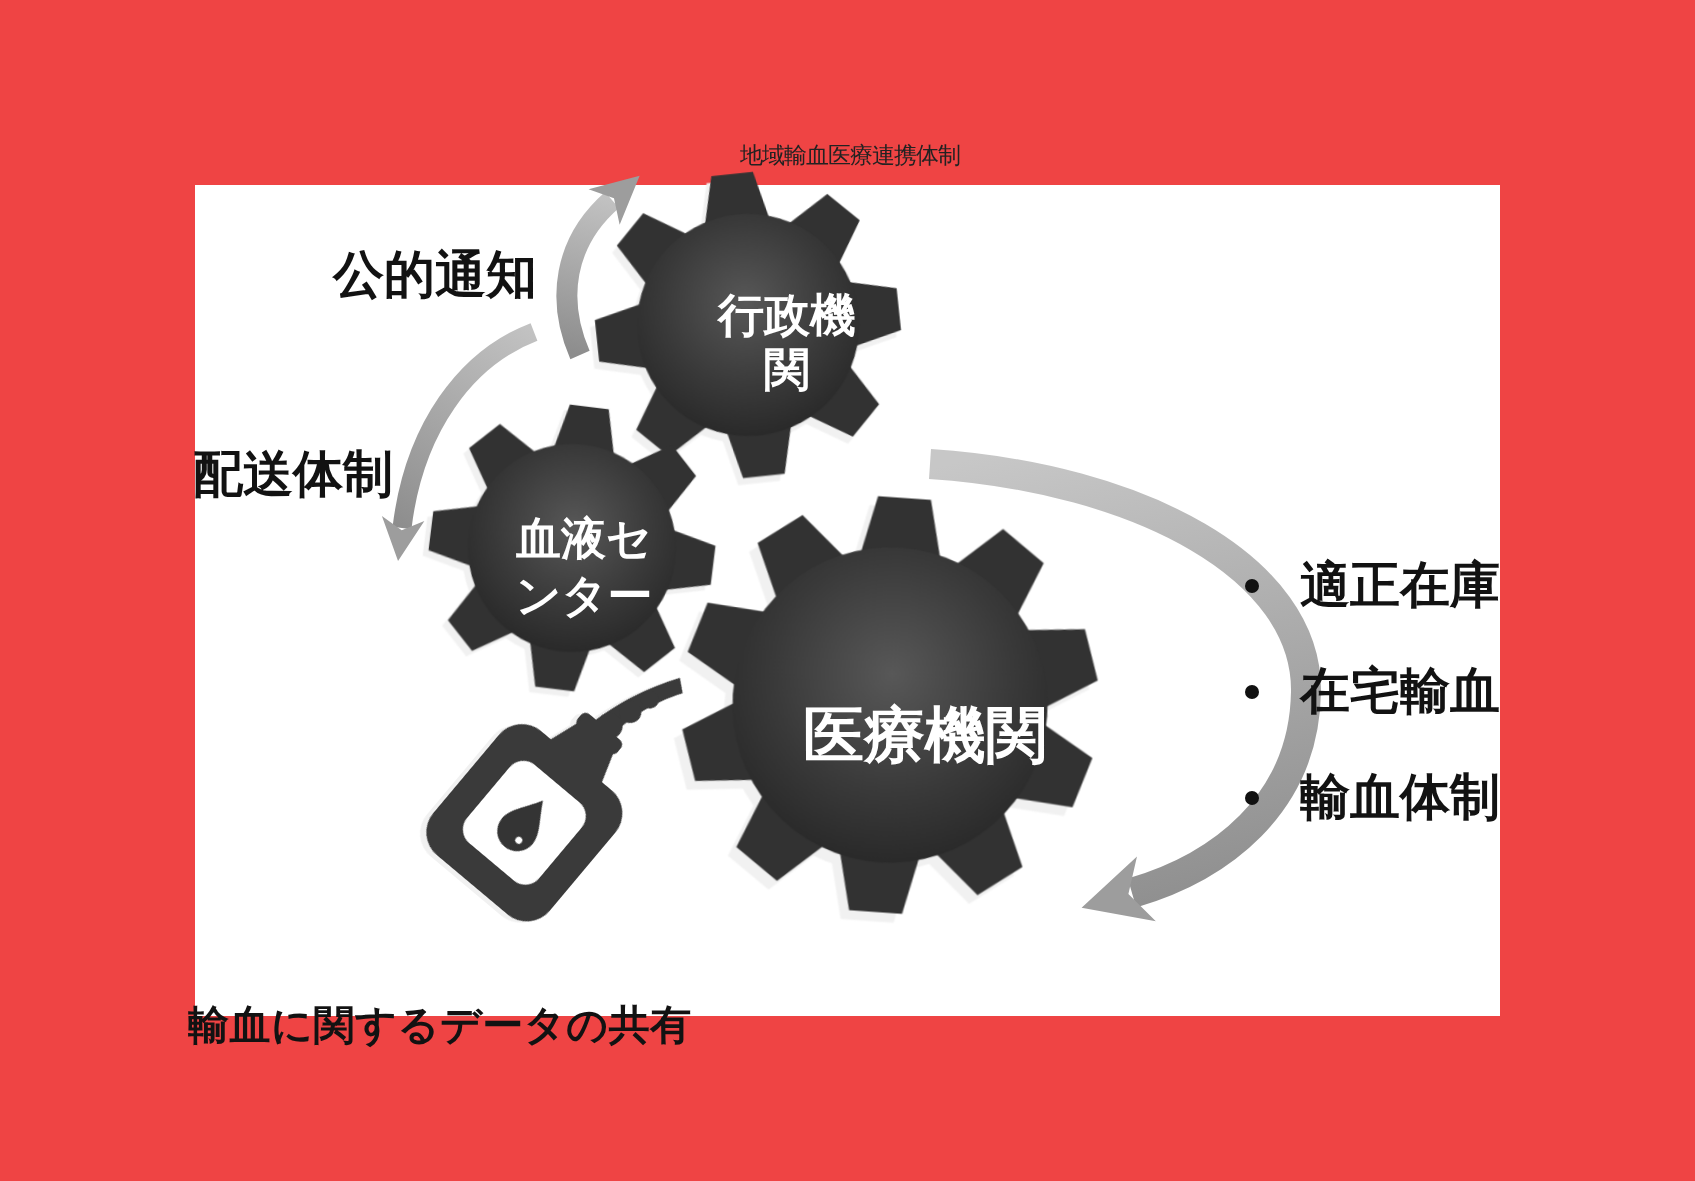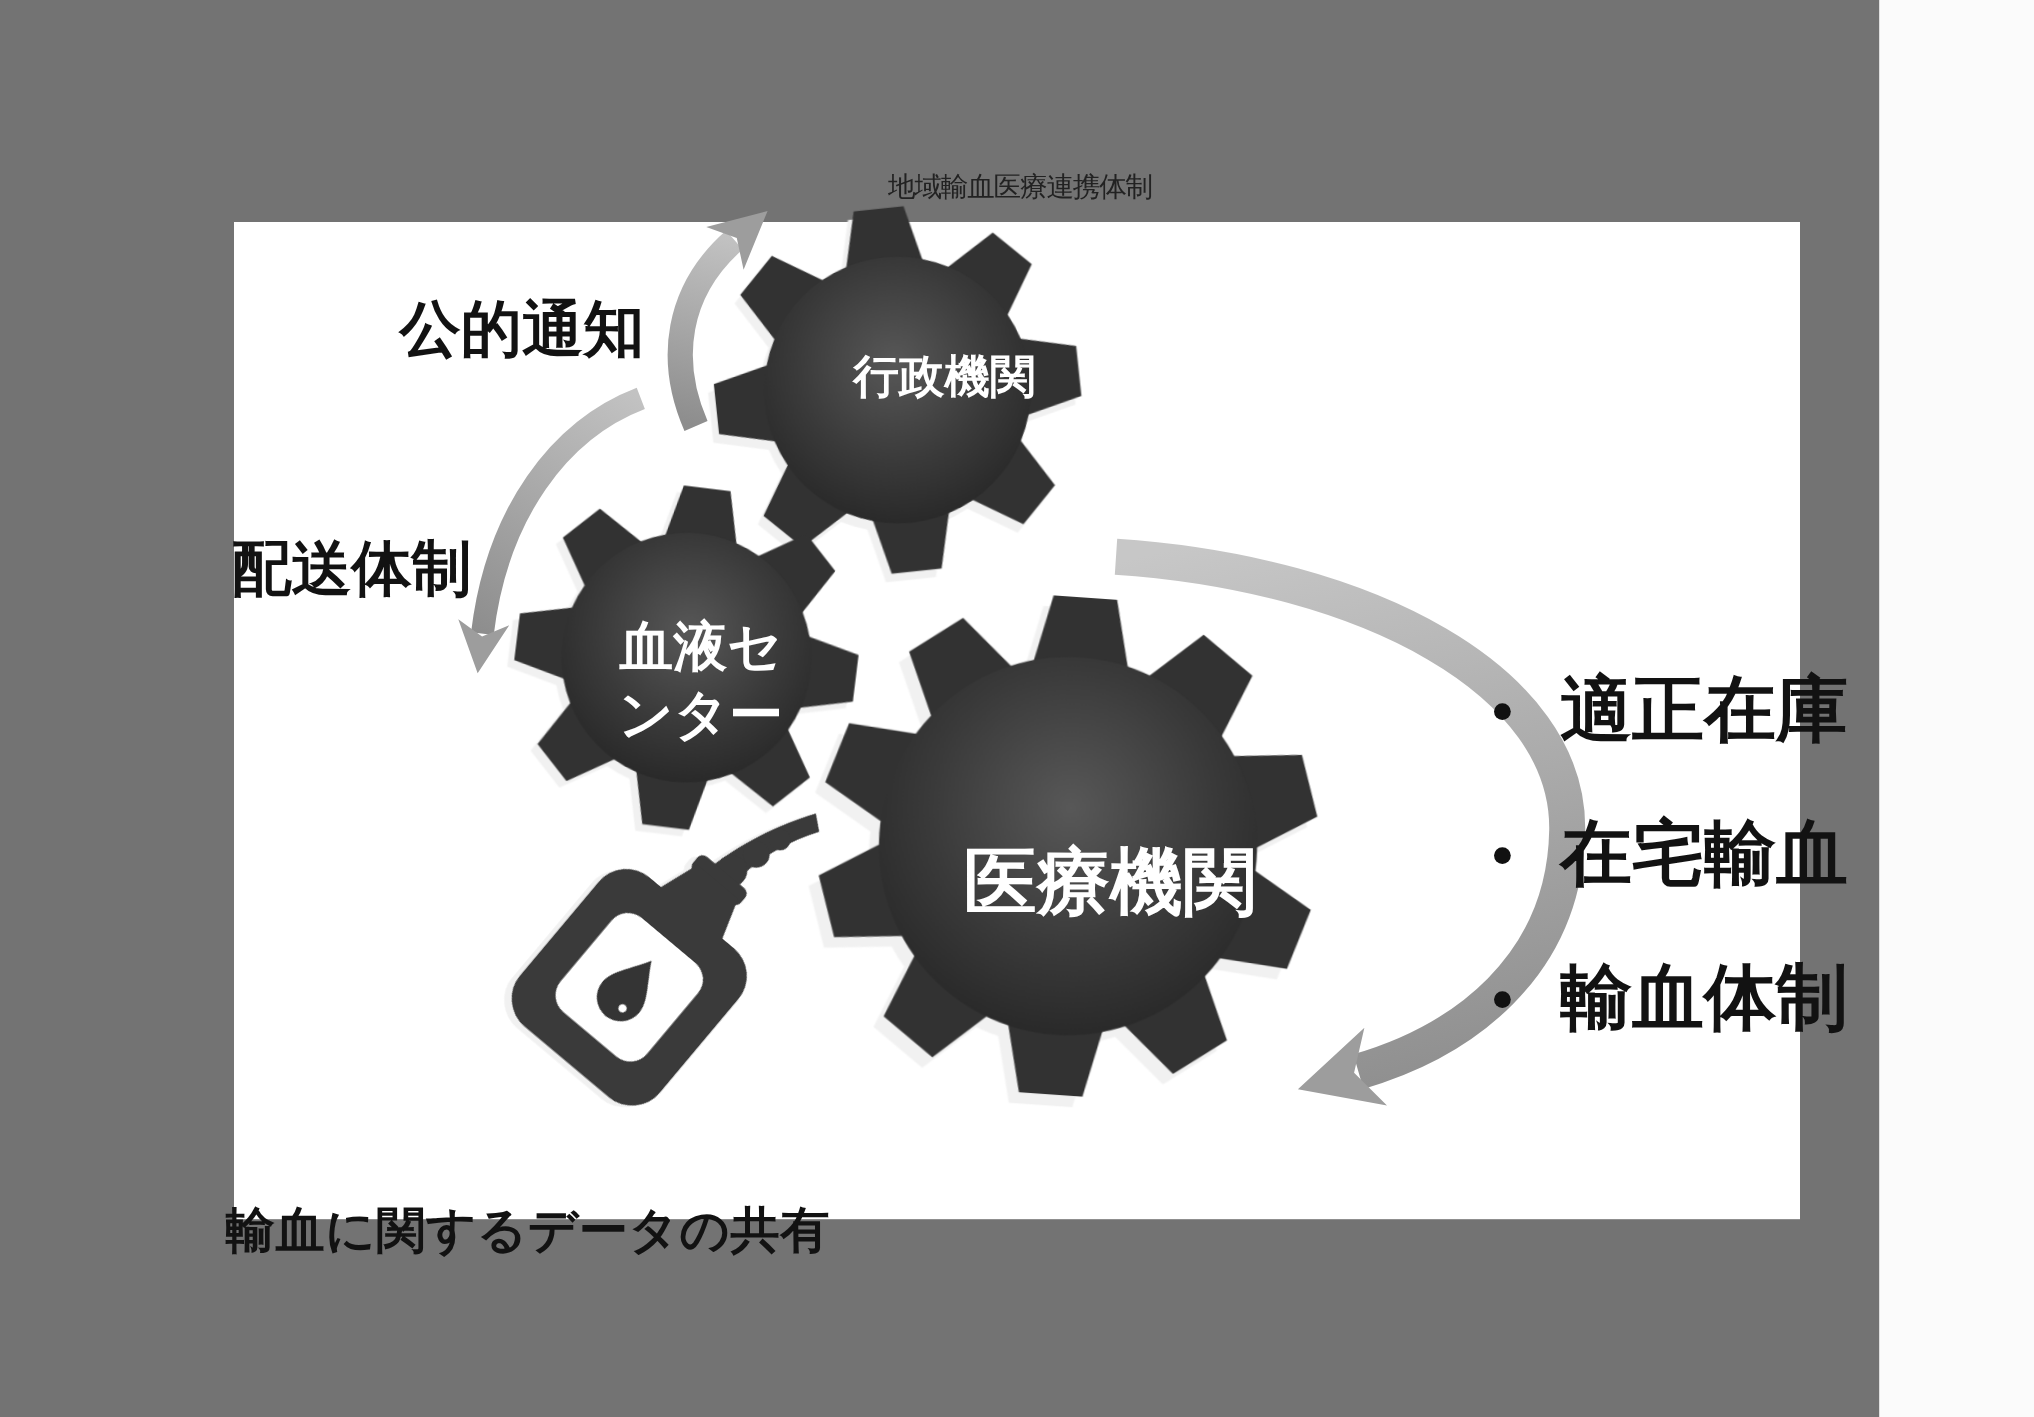--- a/index.html
+++ b/index.html
@@ -1,18 +1,18 @@
 <!DOCTYPE html>
 <html><head>
 <meta charset="utf-8">
 <style>
   html,body{margin:0;padding:0;background:#fbfbfb;}
   .stage{
-    position:relative;width:1566px;height:1181px;overflow:hidden;
-    background:#737373;font-family:"Liberation Sans","DejaVu Sans",sans-serif;
+    position:relative;width:1695px;height:1181px;overflow:hidden;
+    background:#ef4444;font-family:"Liberation Sans","DejaVu Sans",sans-serif;
   }
   .panel{
     position:absolute;left:195px;top:185px;width:1305px;height:831px;
     background:#ffffff;
   }
   .title{
     position:absolute;left:500px;top:140px;width:700px;text-align:center;
     font-family:"Liberation Serif","DejaVu Serif",serif;
     font-size:23px;letter-spacing:-1px;color:#222;font-weight:normal;
   }
@@ -24,33 +24,33 @@
     white-space:nowrap;
     margin-top:45px;
   }
   .lbl-public{left:333px;top:202px;font-size:51px;}
   .lbl-delivery{left:193px;top:402px;font-size:50px;}
   .lbl-share{left:188px;top:958px;font-size:41px;letter-spacing:0.5px;}
   .gear-label{
     position:absolute;color:#ffffff;font-weight:bold;text-align:center;
     word-break:break-all;line-height:1.18;
   }
-  .gl-admin{left:711px;top:288px;width:152px;font-size:38px;line-height:54px;}
+  .gl-admin{left:711px;top:288px;width:152px;font-size:46px;line-height:54px;}
   .gl-blood{left:512px;top:510px;width:144px;font-size:45px;line-height:57px;}
   .gl-medical{left:725px;top:700px;width:400px;font-size:61px;}
   .bullets{
     position:absolute;left:1245px;top:552px;display:flex;flex-direction:column;
     row-gap:39px;
   }
   .bullet-item{display:flex;align-items:center;}
   .bullet-dot{
     width:14px;height:14px;border-radius:50%;background:#111;flex:0 0 auto;
     margin-right:41px;
   }
-  .bullet-text{font-size:60px;font-weight:bold;color:#121212;white-space:nowrap;}
+  .bullet-text{font-size:50px;font-weight:bold;color:#121212;white-space:nowrap;}
 </style>
 </head>
 <body>
 
 <div class="stage">
   <div class="panel"></div>
 
   <div class="title">地域輸血医療連携体制</div>
 
   <svg class="canvas" width="1695" height="1181" viewBox="0 0 1695 1181">

